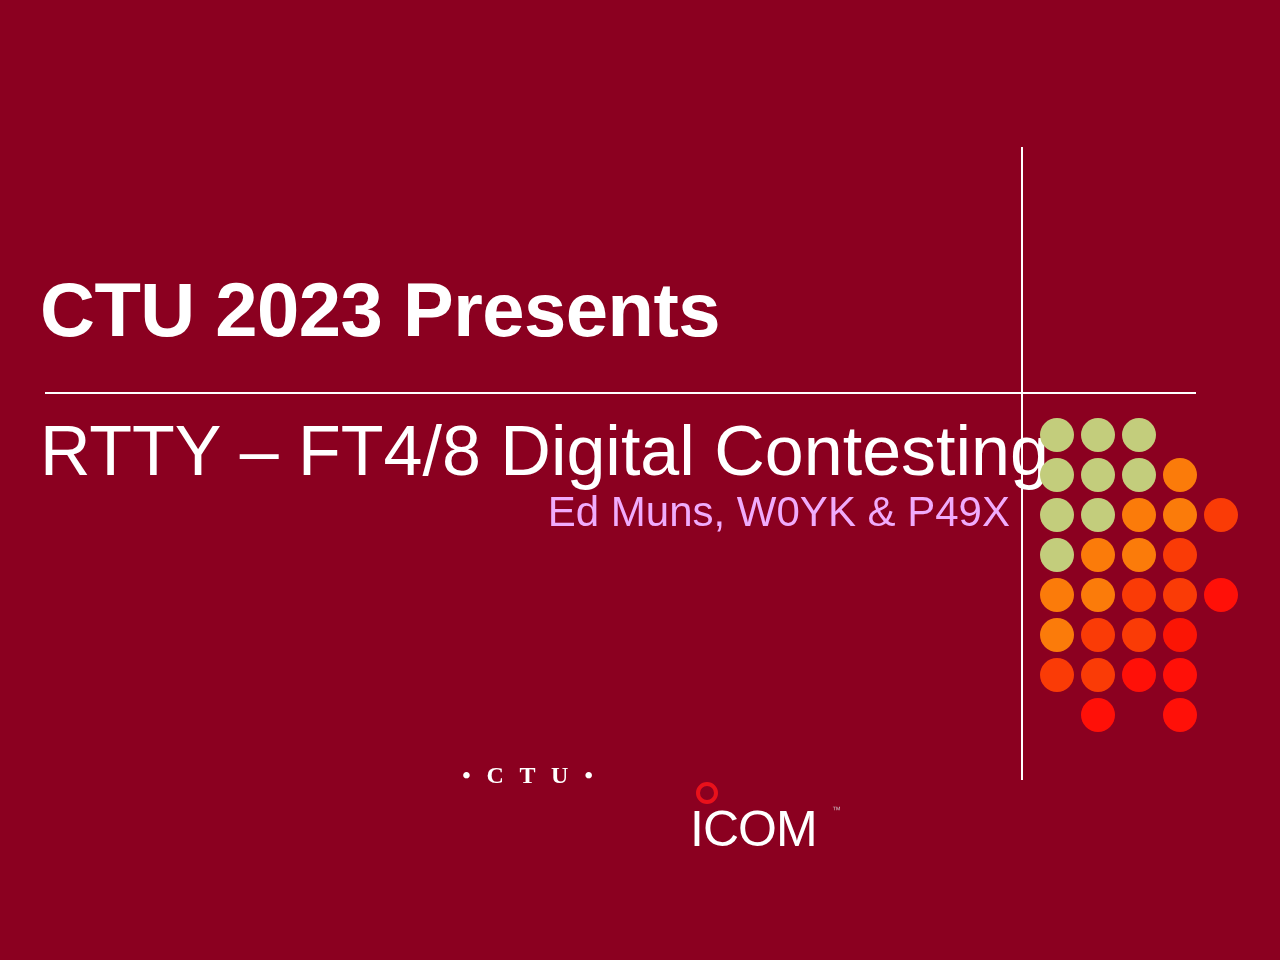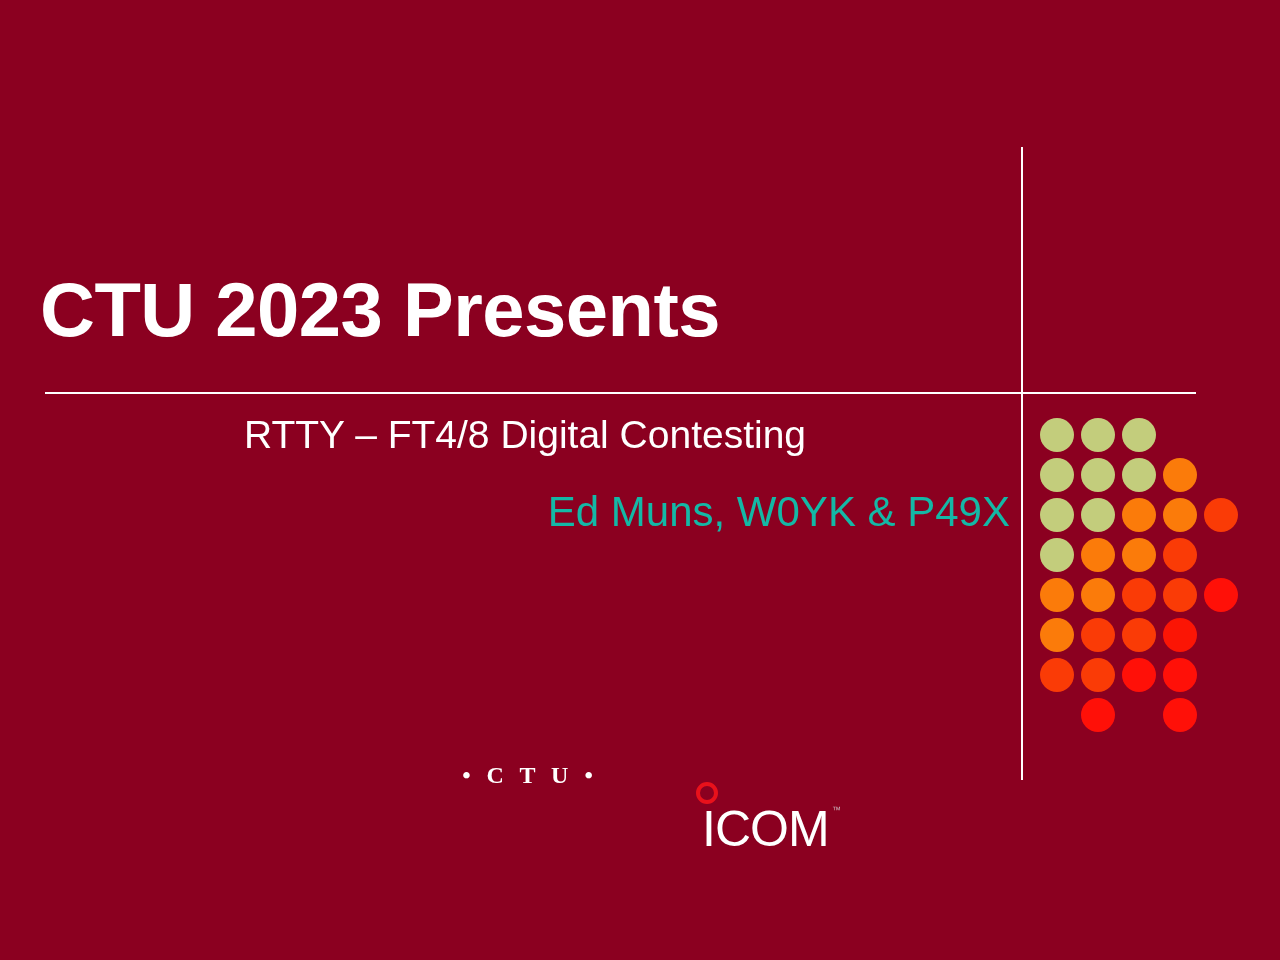--- a/index.html
+++ b/index.html
@@ -56,33 +56,33 @@
     white-space: nowrap;
   }
 
   .subtitle {
     position: absolute;
     left: 40px;
     top: 415px;
     width: 970px;
     text-align: center;
     color: #ffffff;
-    font-size: 39px;
+    font-size: 70px;
     font-weight: normal;
     line-height: 1.05;
     white-space: nowrap;
   }
 
   .byline {
     position: absolute;
     left: 40px;
     top: 490px;
     width: 970px;
     text-align: right;
-    color: #14b8a6;
+    color: #f0abfc;
     font-size: 42px;
     font-weight: normal;
     line-height: 1.05;
     white-space: nowrap;
   }
 
   
   #dot-matrix {
     position: absolute;
     left: 1040px;
@@ -146,21 +146,21 @@
     left: 6px;
     top: 0px;
     width: 22px;
     height: 22px;
     border: 4px solid #e8111b;
     border-radius: 50%;
     box-sizing: border-box;
   }
   #icom-logo .icom-word {
     position: absolute;
-    left: 12px;
+    left: 0px;
     top: 22px;
     color: #ffffff;
     font-family: "Liberation Sans", sans-serif;
     font-size: 50px;
     font-weight: normal;
     letter-spacing: -1px;
     line-height: 1.0;
     white-space: nowrap;
   }
   #icom-logo .icom-tm {

